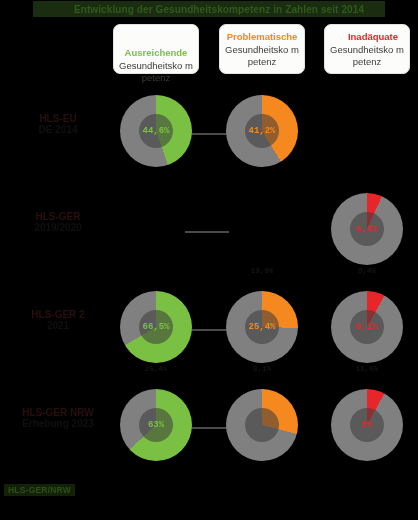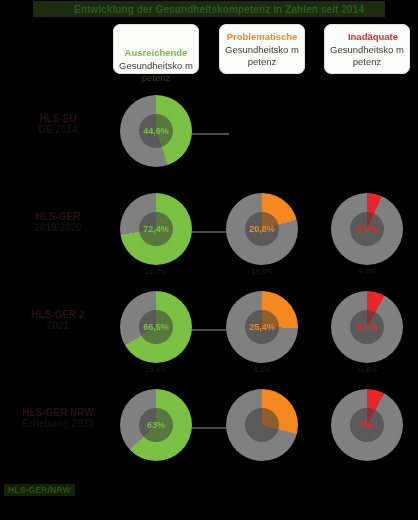--- a/index.html
+++ b/index.html
@@ -68,21 +68,21 @@
     display: block; font-weight: bold; color: #101010;
   }
   .row-label .hl { color: #2a0f0f; }
 
   
   .connector {
     position: absolute; height: 2px; background: #4a4a4a;
   }
 
   
-  .chart { position: absolute; width: 86px; height: 80px; }
+  .chart { position: absolute; width: 86px; height: 80px; font-family: Liberation Mono, monospace; }
   .donut {
     position: absolute; left: 50%; top: 0;
     transform: translateX(-50%);
     width: 72px; height: 72px; border-radius: 50%;
   }
   .donut .hole {
     position: absolute; left: 50%; top: 50%;
     transform: translate(-50%,-50%);
     width: 38px; height: 38px; border-radius: 50%;
     background: #000;
@@ -148,40 +148,33 @@
         <div class="row-label" style="top: 18px;"><span class="hl">HLS-EU</span><span class="sub">DE 2014</span></div>
         <div class="connector" style="left: 185px; top: 38px; width: 44px;"></div>
         <div class="chart" style="left: 113px; top: 0px;">
           <div class="donut" style="background: conic-gradient(rgb(122, 193, 67) 0deg, rgb(122, 193, 67) 160.56deg, rgb(128, 128, 128) 160.56deg, rgb(128, 128, 128) 360deg);">
             <div class="hole-inner"></div>
             <div class="hole" style="background: transparent;">
               <span class="pct pct-green">44,6%</span>
             </div>
           </div>
         </div>
+        <div class="chart" style="left: 219px; top: 0px;">
+          <div class="donut" style="background: conic-gradient(rgb(245, 136, 31) 0deg, rgb(245, 136, 31) 148.32deg, rgb(128, 128, 128) 148.32deg, rgb(128, 128, 128) 360deg);">
+            <div class="hole-inner"></div>
+            <div class="hole" style="background: transparent;">
+              <span class="pct pct-orange">41,2%</span>
+            </div>
+          </div>
+        </div>
       </div>
       <div class="row" style="top: 193px; height: 95px;">
         <div class="row-label" style="top: 18px;"><span class="hl">HLS-GER</span><span class="sub">2019/2020</span></div>
         <div class="connector" style="left: 185px; top: 38px; width: 44px;"></div>
-        <div class="chart" style="left: 113px; top: 0px;">
-          <div class="donut" style="background: conic-gradient(rgb(122, 193, 67) 0deg, rgb(122, 193, 67) 260.64deg, rgb(128, 128, 128) 260.64deg, rgb(128, 128, 128) 360deg);">
-            <div class="hole-inner"></div>
-            <div class="hole" style="background: transparent;">
-              <span class="pct pct-green">72,4%</span>
-            </div>
-          </div>
-          <div class="note">22,7%</div>
-        </div>
-        <div class="chart" style="left: 219px; top: 0px;">
-          <div class="donut" style="background: conic-gradient(rgb(245, 136, 31) 0deg, rgb(245, 136, 31) 74.88deg, rgb(128, 128, 128) 74.88deg, rgb(128, 128, 128) 360deg);">
-            <div class="hole-inner"></div>
-            <div class="hole" style="background: transparent;">
-              <span class="pct pct-orange">20,8%</span>
-            </div>
-          </div>
+        <div class="chart" style="left: 219px; top: 0px;">
           <div class="note">19,9%</div>
         </div>
         <div class="chart" style="left: 324px; top: 0px;">
           <div class="donut" style="background: conic-gradient(rgb(232, 38, 42) 0deg, rgb(232, 38, 42) 24.48deg, rgb(128, 128, 128) 24.48deg, rgb(128, 128, 128) 360deg);">
             <div class="hole-inner"></div>
             <div class="hole" style="background: transparent;">
               <span class="pct pct-red">6,8%</span>
             </div>
           </div>
           <div class="note">9,4%</div>

